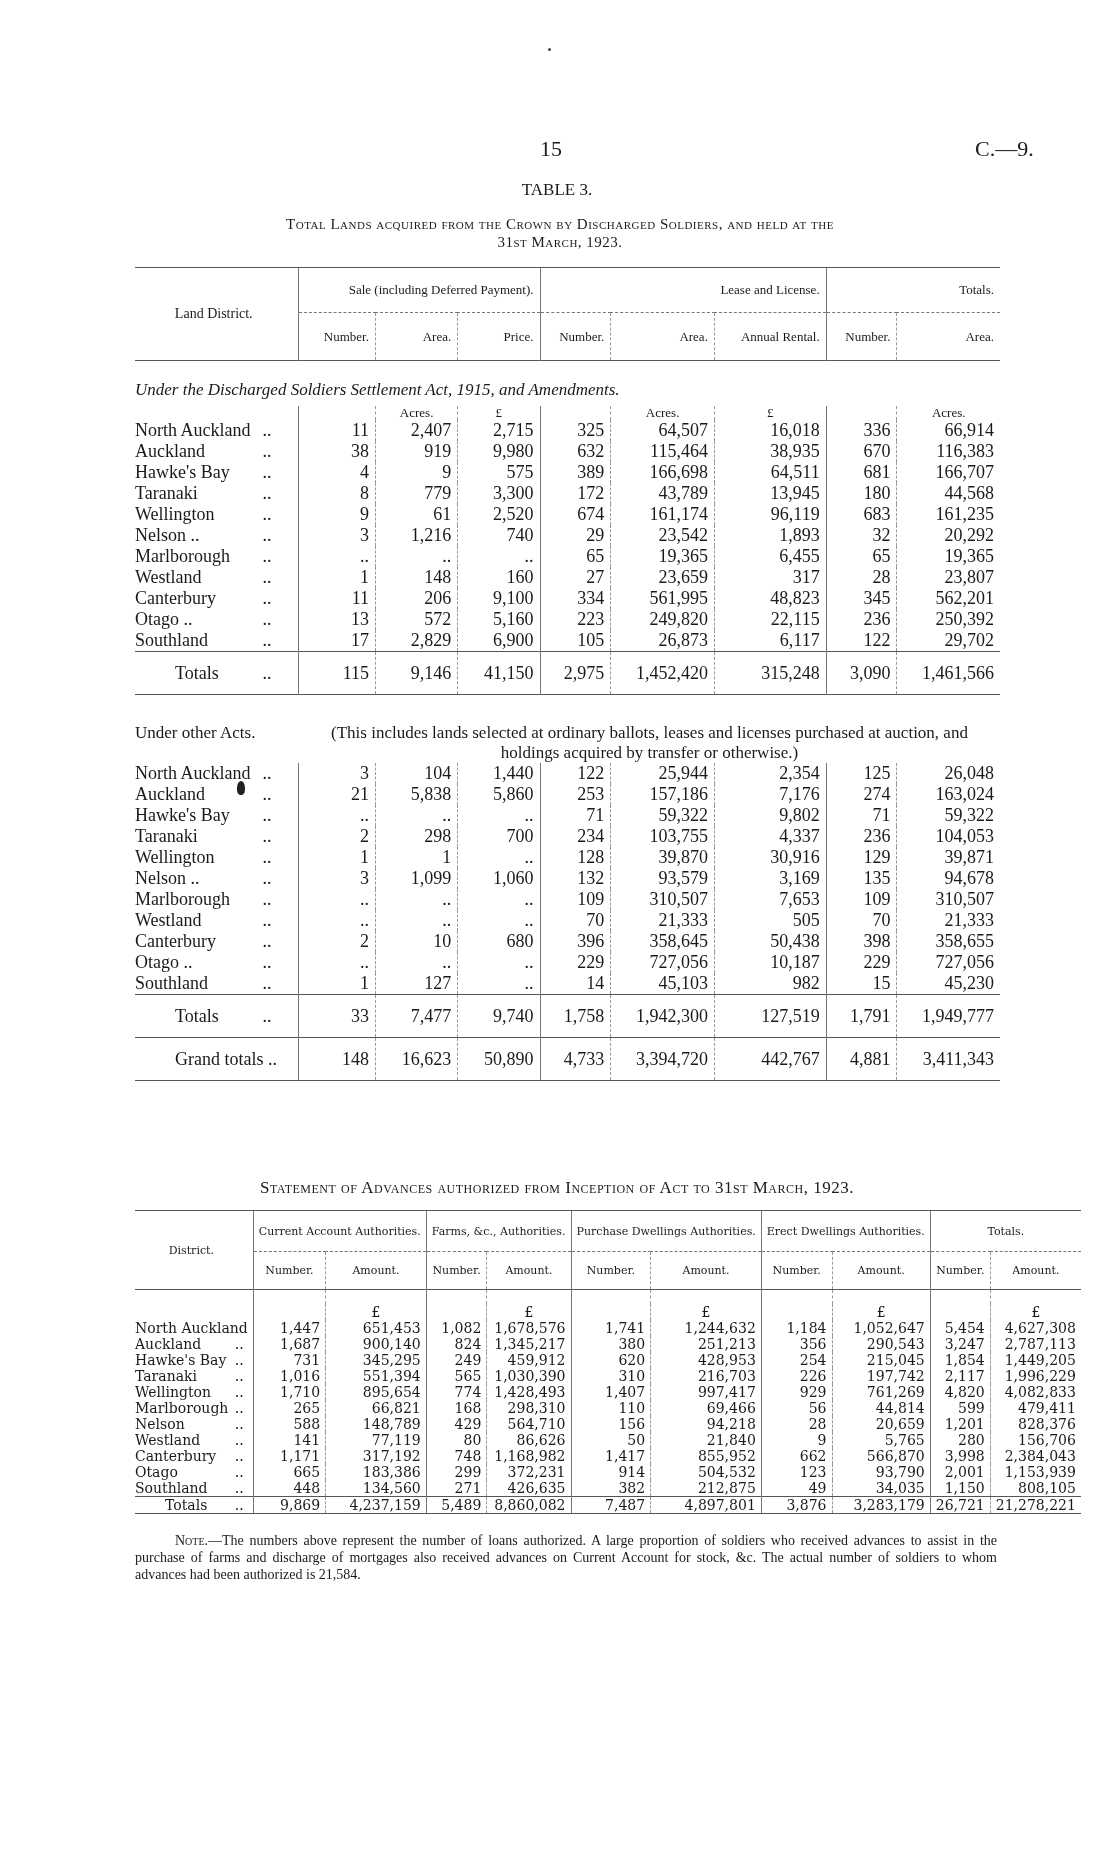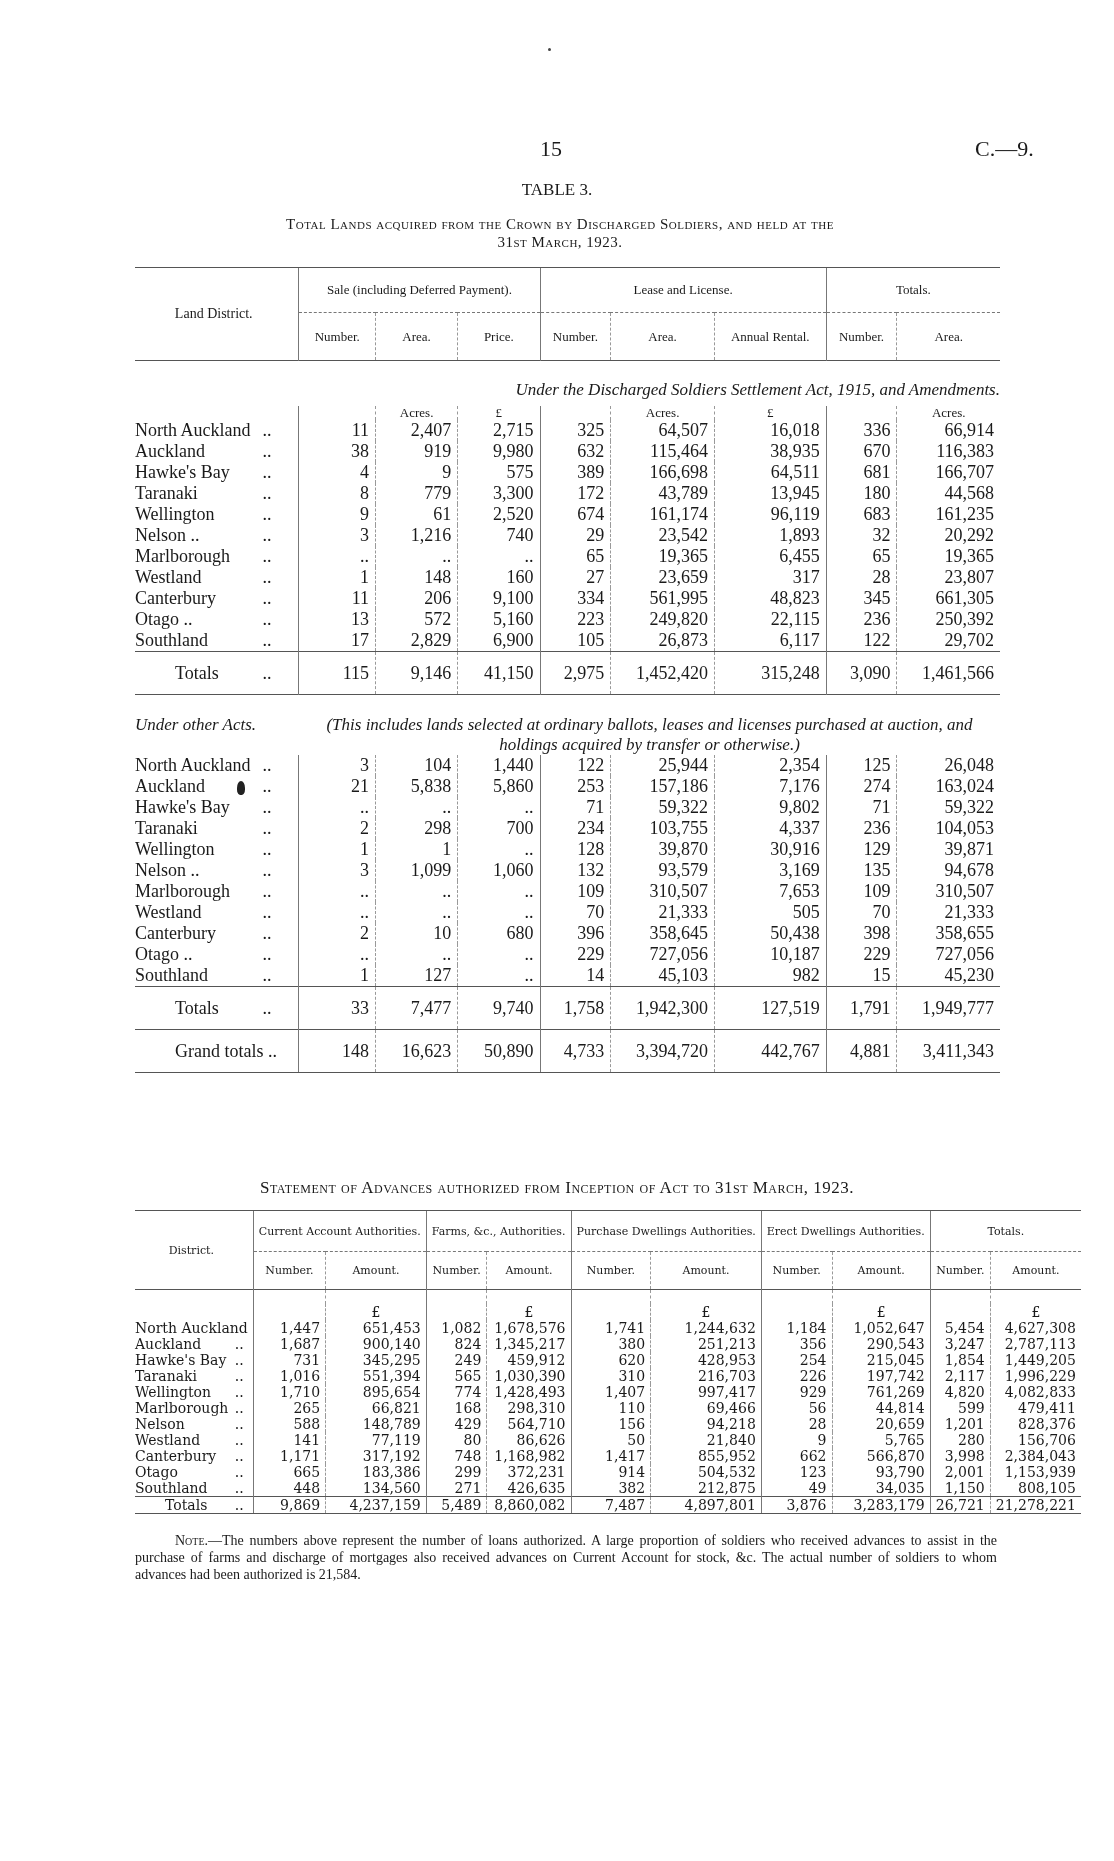--- a/index.html
+++ b/index.html
@@ -7,30 +7,30 @@
          font-family: "Liberation Serif", "DejaVu Serif", serif; color: #1a1a1a; }
   .abs { position: absolute; }
   .pagenum { left: 540px; top: 136px; font-size: 22px; }
   .docref { left: 975px; top: 136px; font-size: 22px; }
   .tabletitle { left: 0; width: 1114px; top: 180px; text-align: center; font-size: 17px; }
   .tablesub { left: 150px; width: 820px; top: 215px; text-align: center; font-size: 15px; line-height: 18px; letter-spacing: 0.5px; font-variant: small-caps; }
 
   table { border-collapse: collapse; }
   .t1 { position: absolute; left: 135px; top: 267px; width: 865px; font-size: 18px; }
   .t1 td, .t1 th { padding: 0 6px; text-align: right; white-space: nowrap; line-height: 21px; }
-  .t1 th { font-weight: normal; text-align: center; font-size: 13px; line-height: 16px; }
+  .t1 th { font-weight: normal; text-align: right; font-size: 13px; line-height: 16px; }
   .t1 .dist { text-align: left; padding-left: 0; }
   .t1 .dots { text-align: left; width: 30px; }
   .vl { border-left: 1px solid #777; }
   .vld { border-left: 1px dashed #999; }
   .hline td, .hline th { border-top: 1.5px solid #555; }
   .hlineb td { border-bottom: 1.5px solid #555; }
   .unit td { font-size: 13px; line-height: 14px; text-align: center; }
-  .section td { font-style: italic; text-align: right; font-size: 17px; padding: 18px 0 6px; }
-  .section2 td { font-style: italic; font-size: 17px; line-height: 20px; padding-top: 20px; }
+  .section td { font-style: italic; text-align: left; font-size: 17px; padding: 18px 0 6px; }
+  .section2 td { font-size: 17px; line-height: 20px; padding-top: 28px; }
   .spacer td { height: 14px; }
   .tot td { line-height: 26px; padding-top: 8px; padding-bottom: 8px; }
   .totlabel { padding-left: 40px !important; }
 
   .t2title { left: 0; width: 1114px; top: 1178px; text-align: center; font-size: 17px; font-variant: small-caps; letter-spacing: 0.5px; }
   .t2 { position: absolute; left: 135px; top: 1210px; width: 865px; font-size: 14px; font-family: "DejaVu Serif", serif; }
   .t2 td, .t2 th { padding: 0 5px; text-align: right; white-space: nowrap; line-height: 16px; }
   .t2 th { font-weight: normal; text-align: center; font-size: 11px; line-height: 13px; }
   .t2 .dist { text-align: left; padding-left: 0; }
 
@@ -185,21 +185,21 @@
       <tr>
         <td class="dist">Canterbury</td>
         <td class="dots">..</td>
         <td class="vl">11</td>
         <td class="vld">206</td>
         <td class="vld">9,100</td>
         <td class="vl">334</td>
         <td class="vld">561,995</td>
         <td class="vld">48,823</td>
         <td class="vl">345</td>
-        <td class="vld">661,305</td>
+        <td class="vld">562,201</td>
       </tr>
       <tr>
         <td class="dist">Otago ..</td>
         <td class="dots">..</td>
         <td class="vl">13</td>
         <td class="vld">572</td>
         <td class="vld">5,160</td>
         <td class="vl">223</td>
         <td class="vld">249,820</td>
         <td class="vld">22,115</td>

